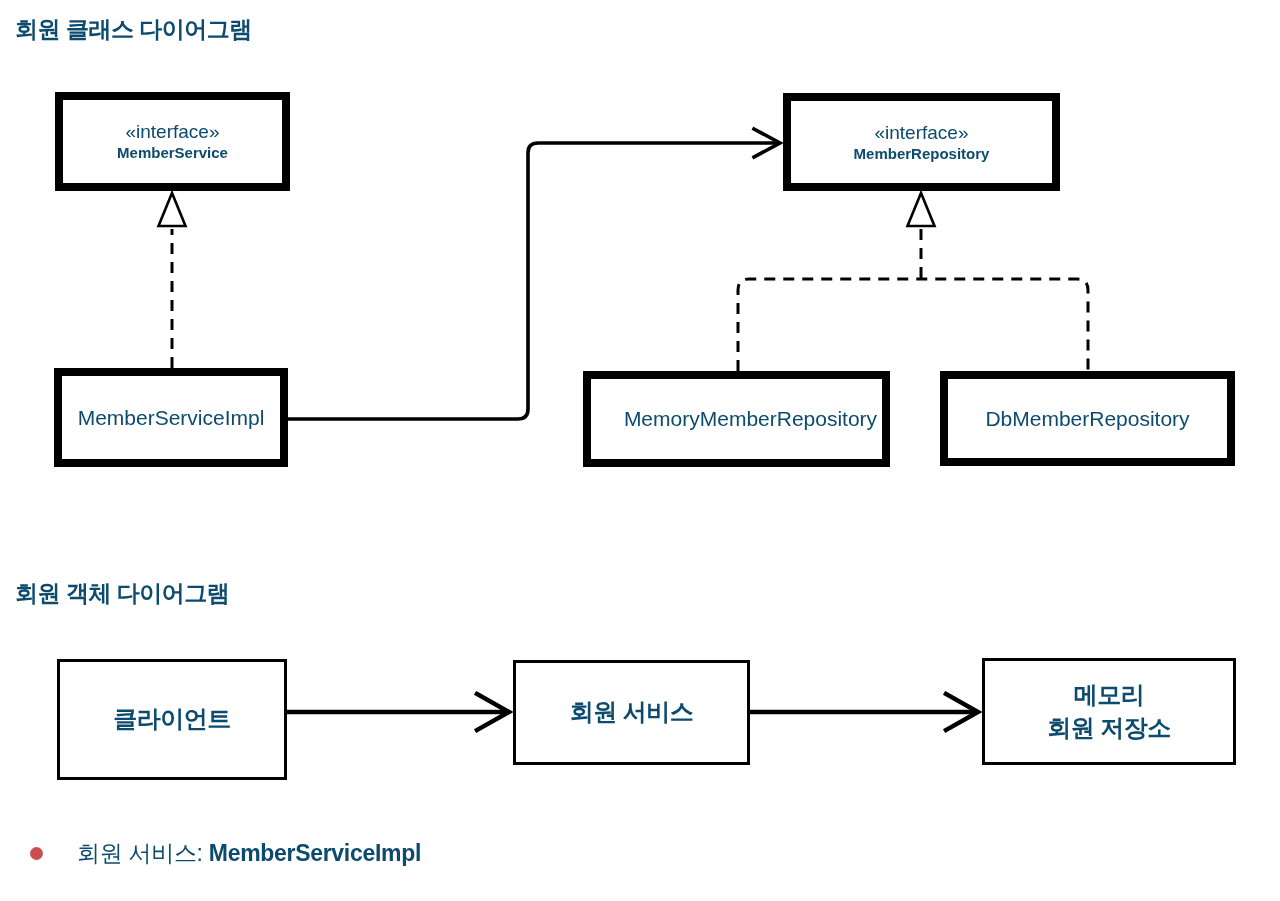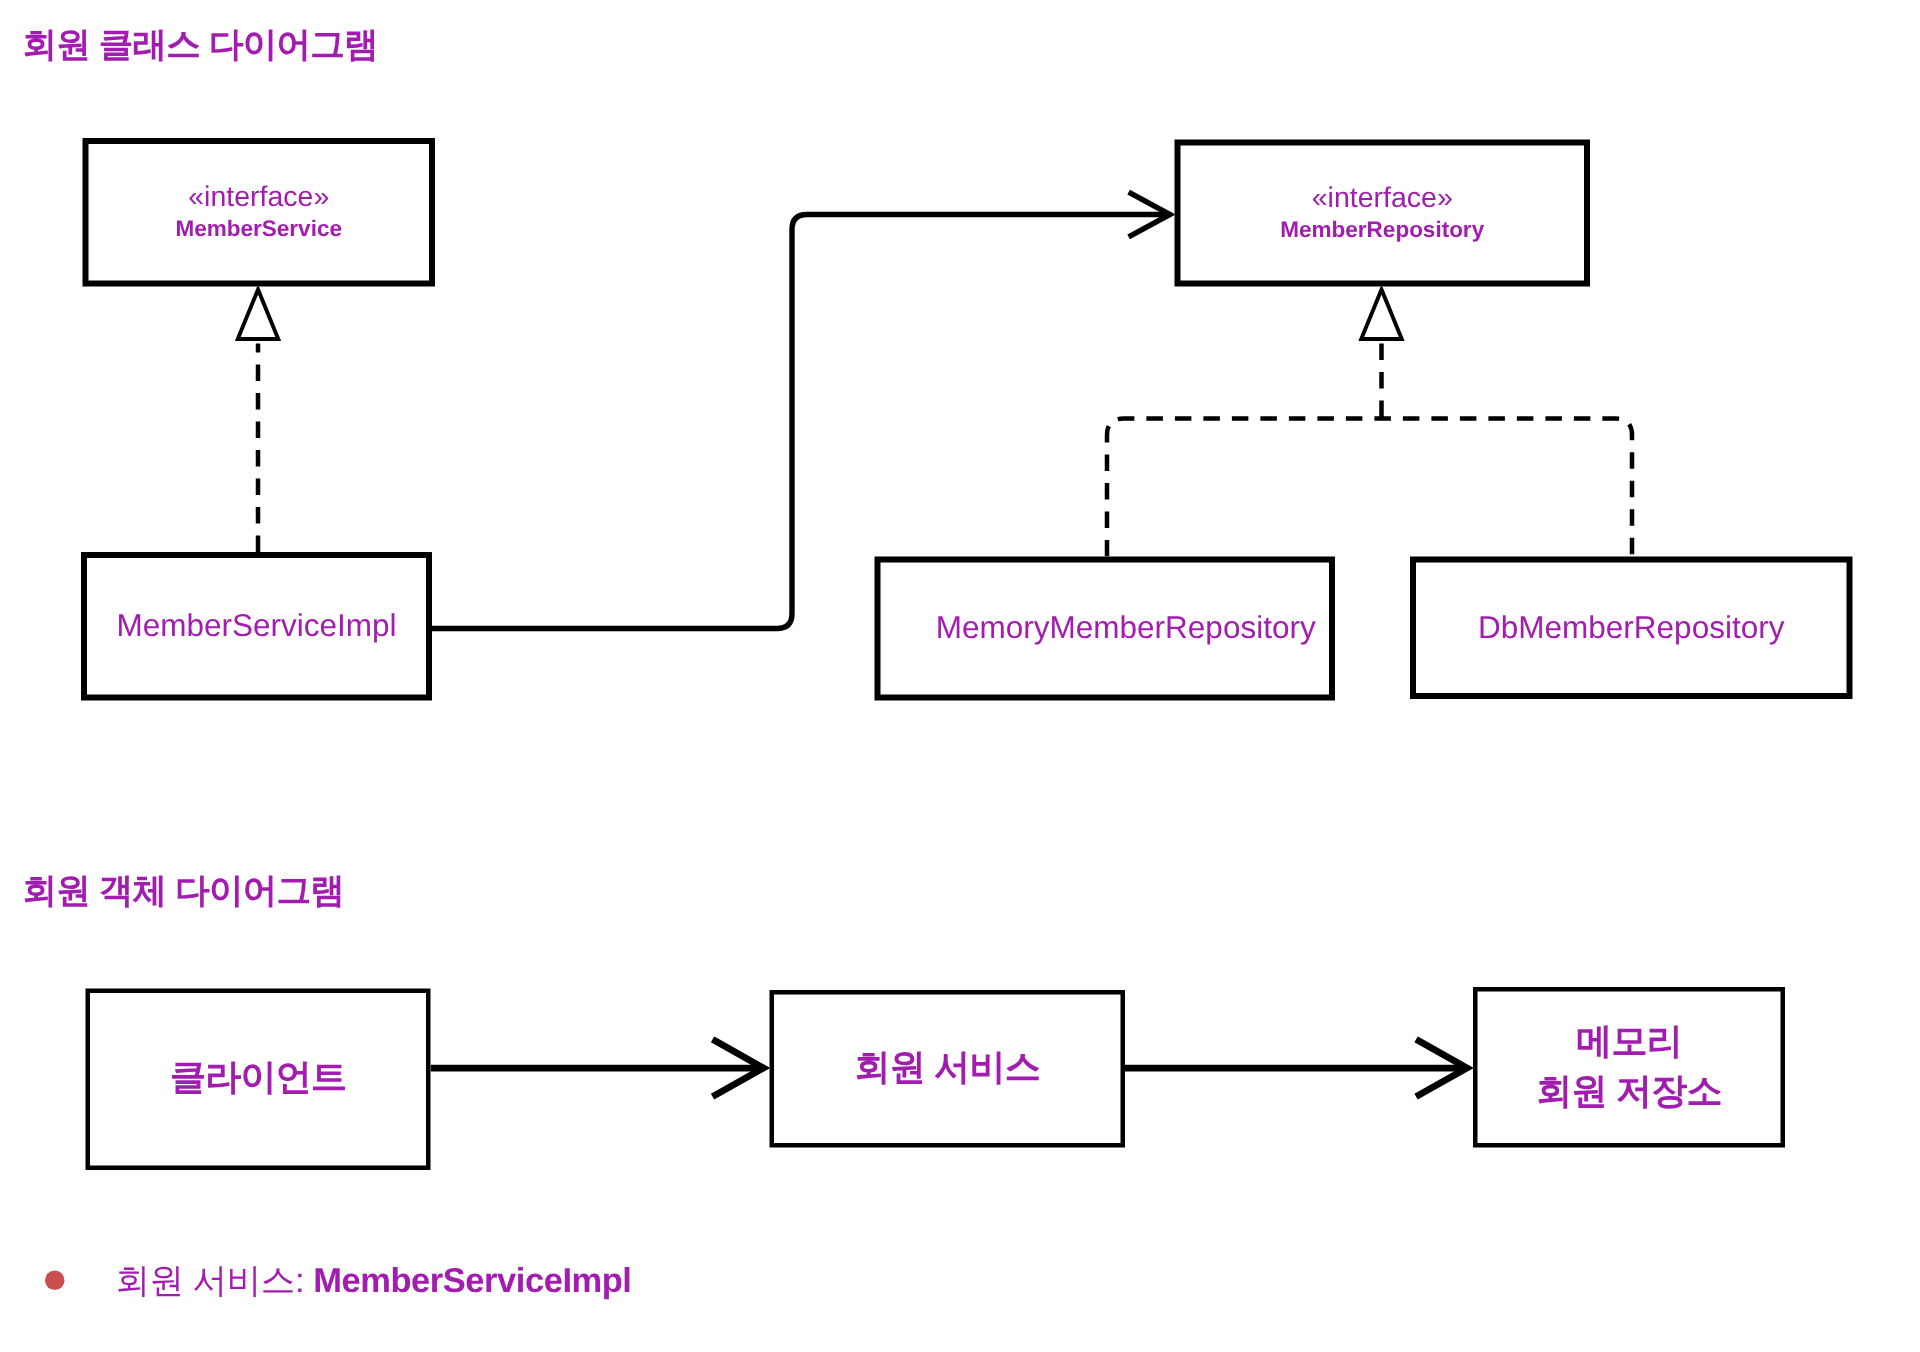--- a/index.html
+++ b/index.html
@@ -6,21 +6,21 @@
     margin: 0;
     padding: 0;
     background: #ffffff;
   }
   .page {
     position: relative;
     width: 1280px;
     height: 901px;
     background: #ffffff;
     font-family: "Liberation Sans", sans-serif;
-    color: #a21caf;
+    color: #0c4a6e;
     overflow: hidden;
   }
   .section-title {
     position: absolute;
     left: 15px;
     font-size: 23px;
     font-weight: 700;
     letter-spacing: -0.5px;
     white-space: nowrap;
   }
@@ -28,21 +28,21 @@
     position: absolute;
     left: 0;
     top: 0;
     width: 1280px;
     height: 901px;
     z-index: 1;
   }
   .uml-box {
     position: absolute;
     background: #ffffff;
-    border: 4px solid #000000;
+    border: 8px solid #000000;
     box-sizing: border-box;
     display: flex;
     flex-direction: column;
     align-items: center;
     justify-content: center;
     text-align: center;
     z-index: 2;
   }
   .uml-box .stereotype {
     font-size: 19px;
@@ -162,21 +162,21 @@
   </div>
 
   <div class="obj-box" style="left:57px; top:659px; width:230px; height:121px;">
     <div class="obj-name">클라이언트</div>
   </div>
 
   <div class="obj-box" style="left:513px; top:660px; width:237px; height:105px;">
     <div class="obj-name">회원 서비스</div>
   </div>
 
-  <div class="obj-box" style="left:982px; top:658px; width:208px; height:107px;">
+  <div class="obj-box" style="left:982px; top:658px; width:254px; height:107px;">
     <div class="obj-name">메모리</div>
     <div class="obj-name">회원 저장소</div>
   </div>
 
   <div class="bullet-row">
     <span class="bullet-dot" style="background: rgb(201, 80, 78);"></span>
     <span class="bullet-text">
       <span>회원 서비스: </span><span class="bullet-value">MemberServiceImpl</span>
     </span>
   </div>

